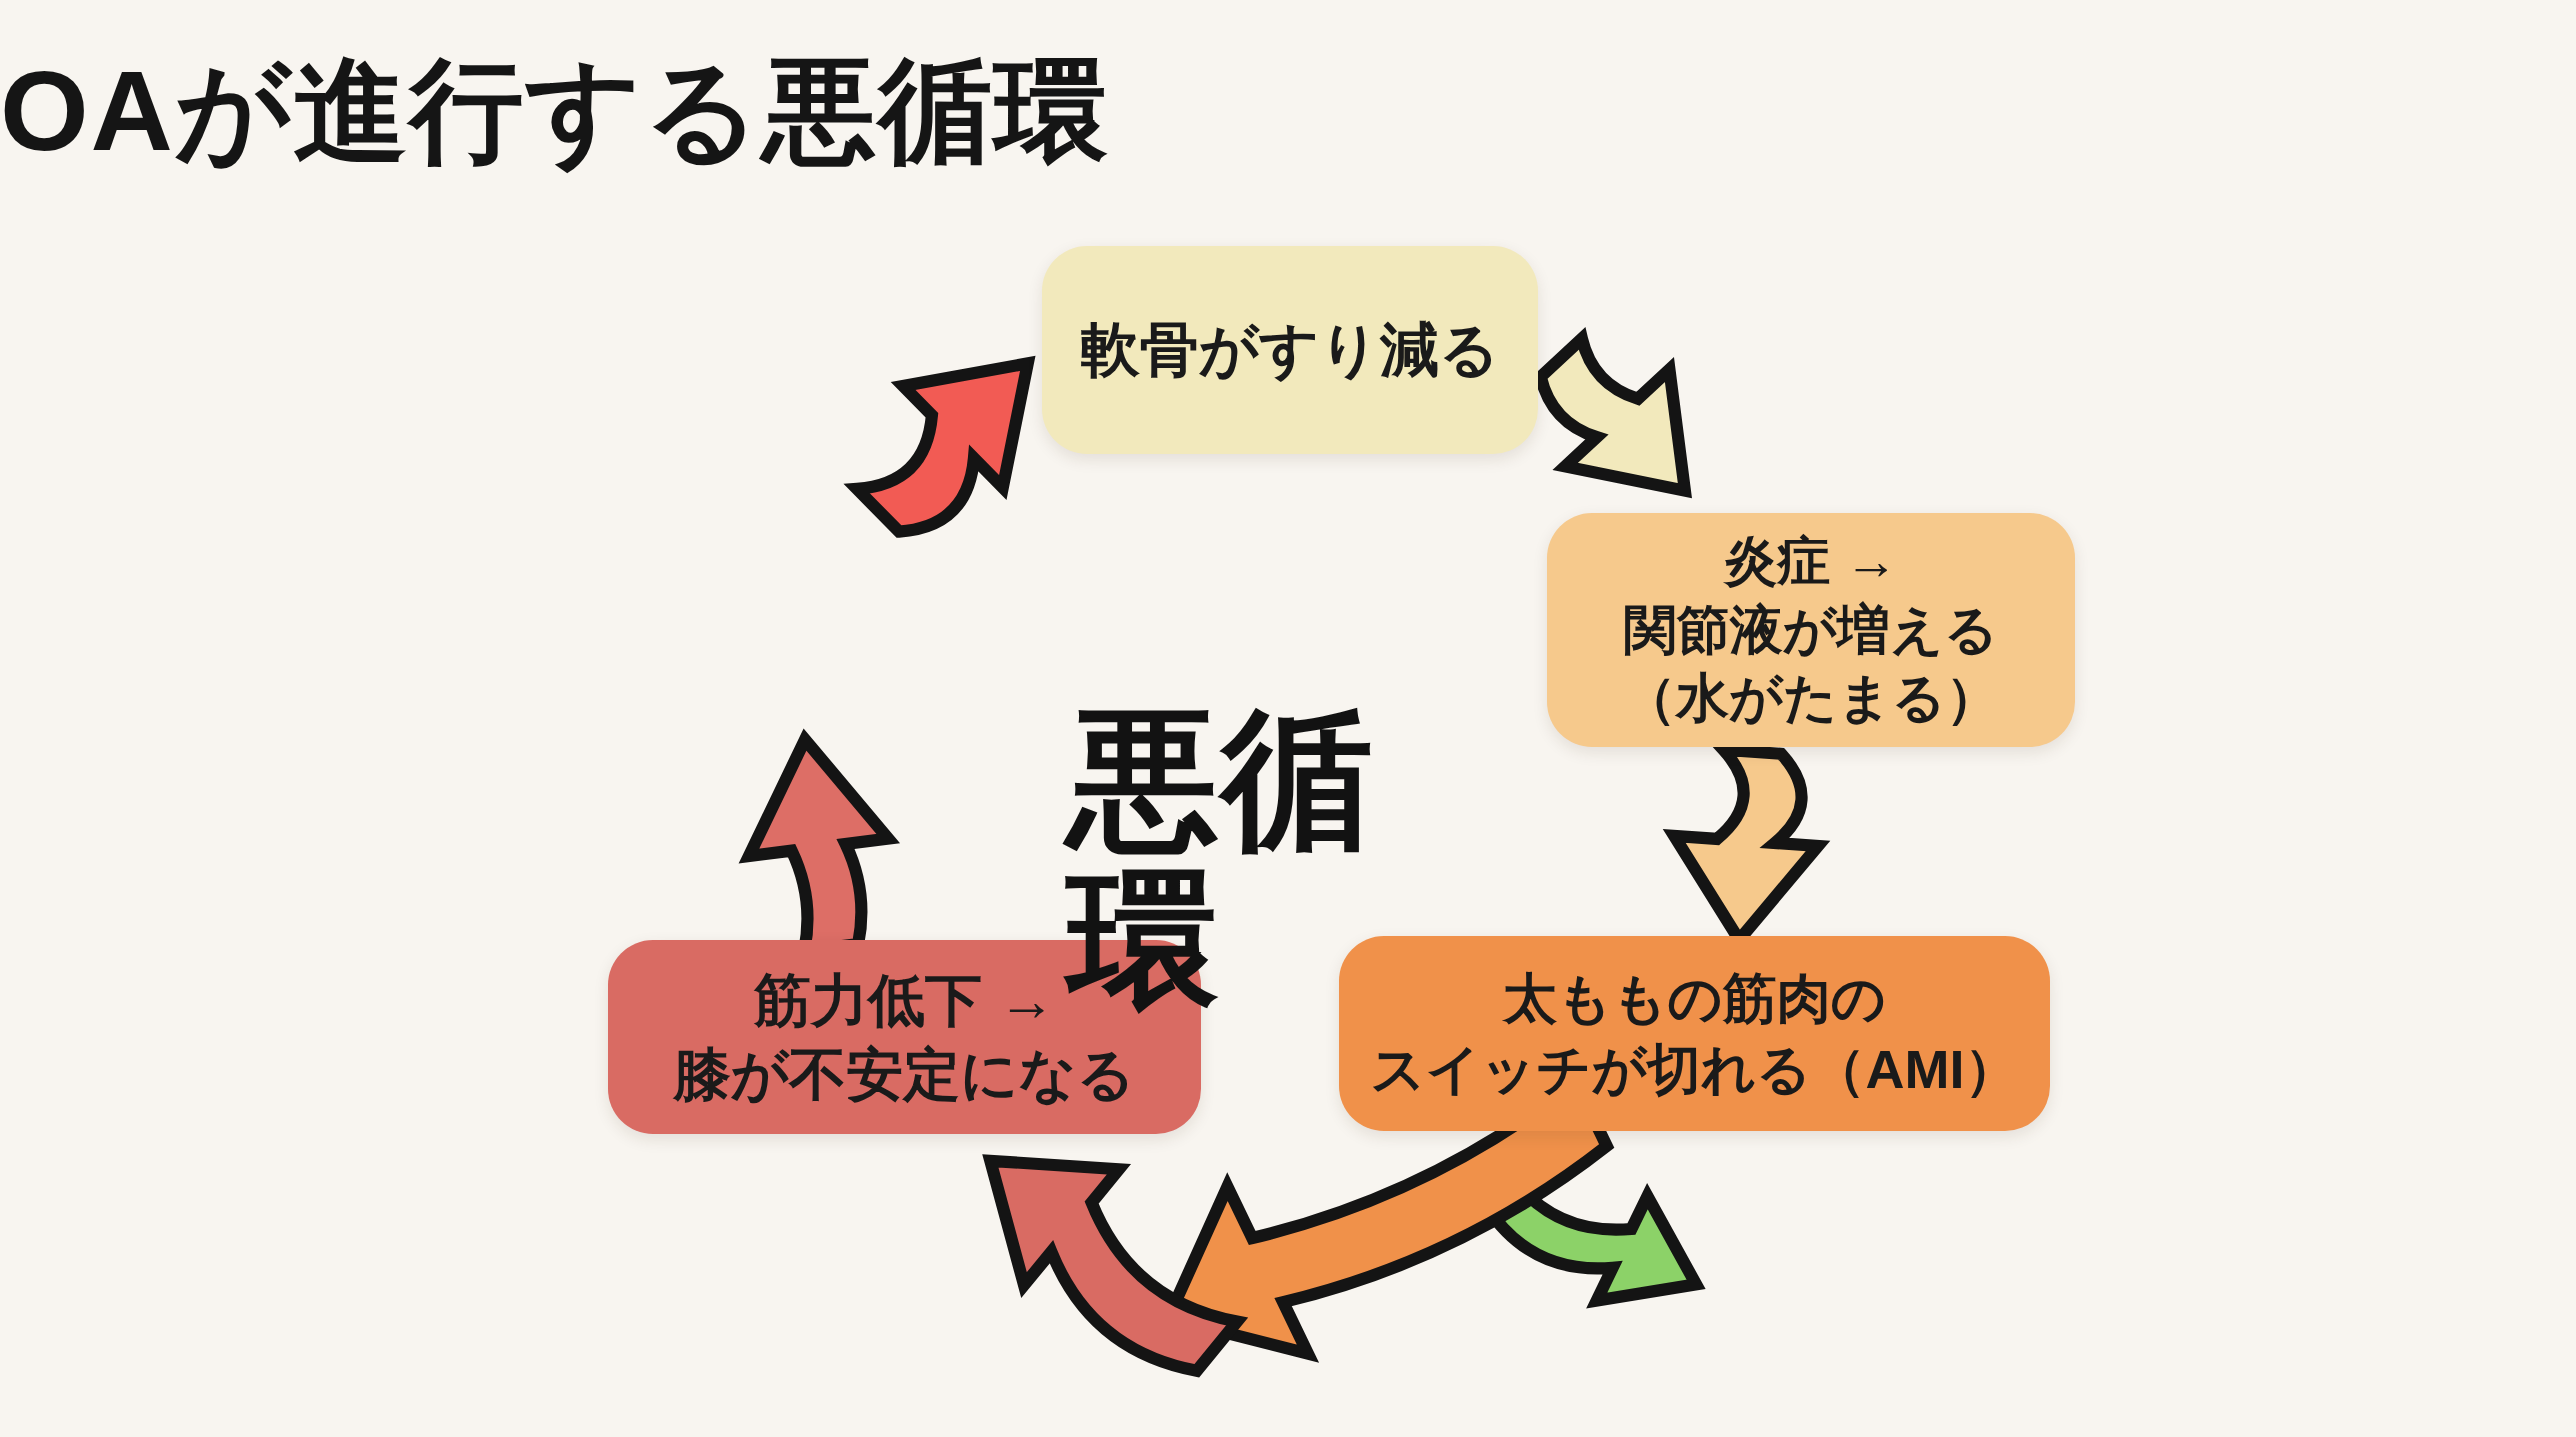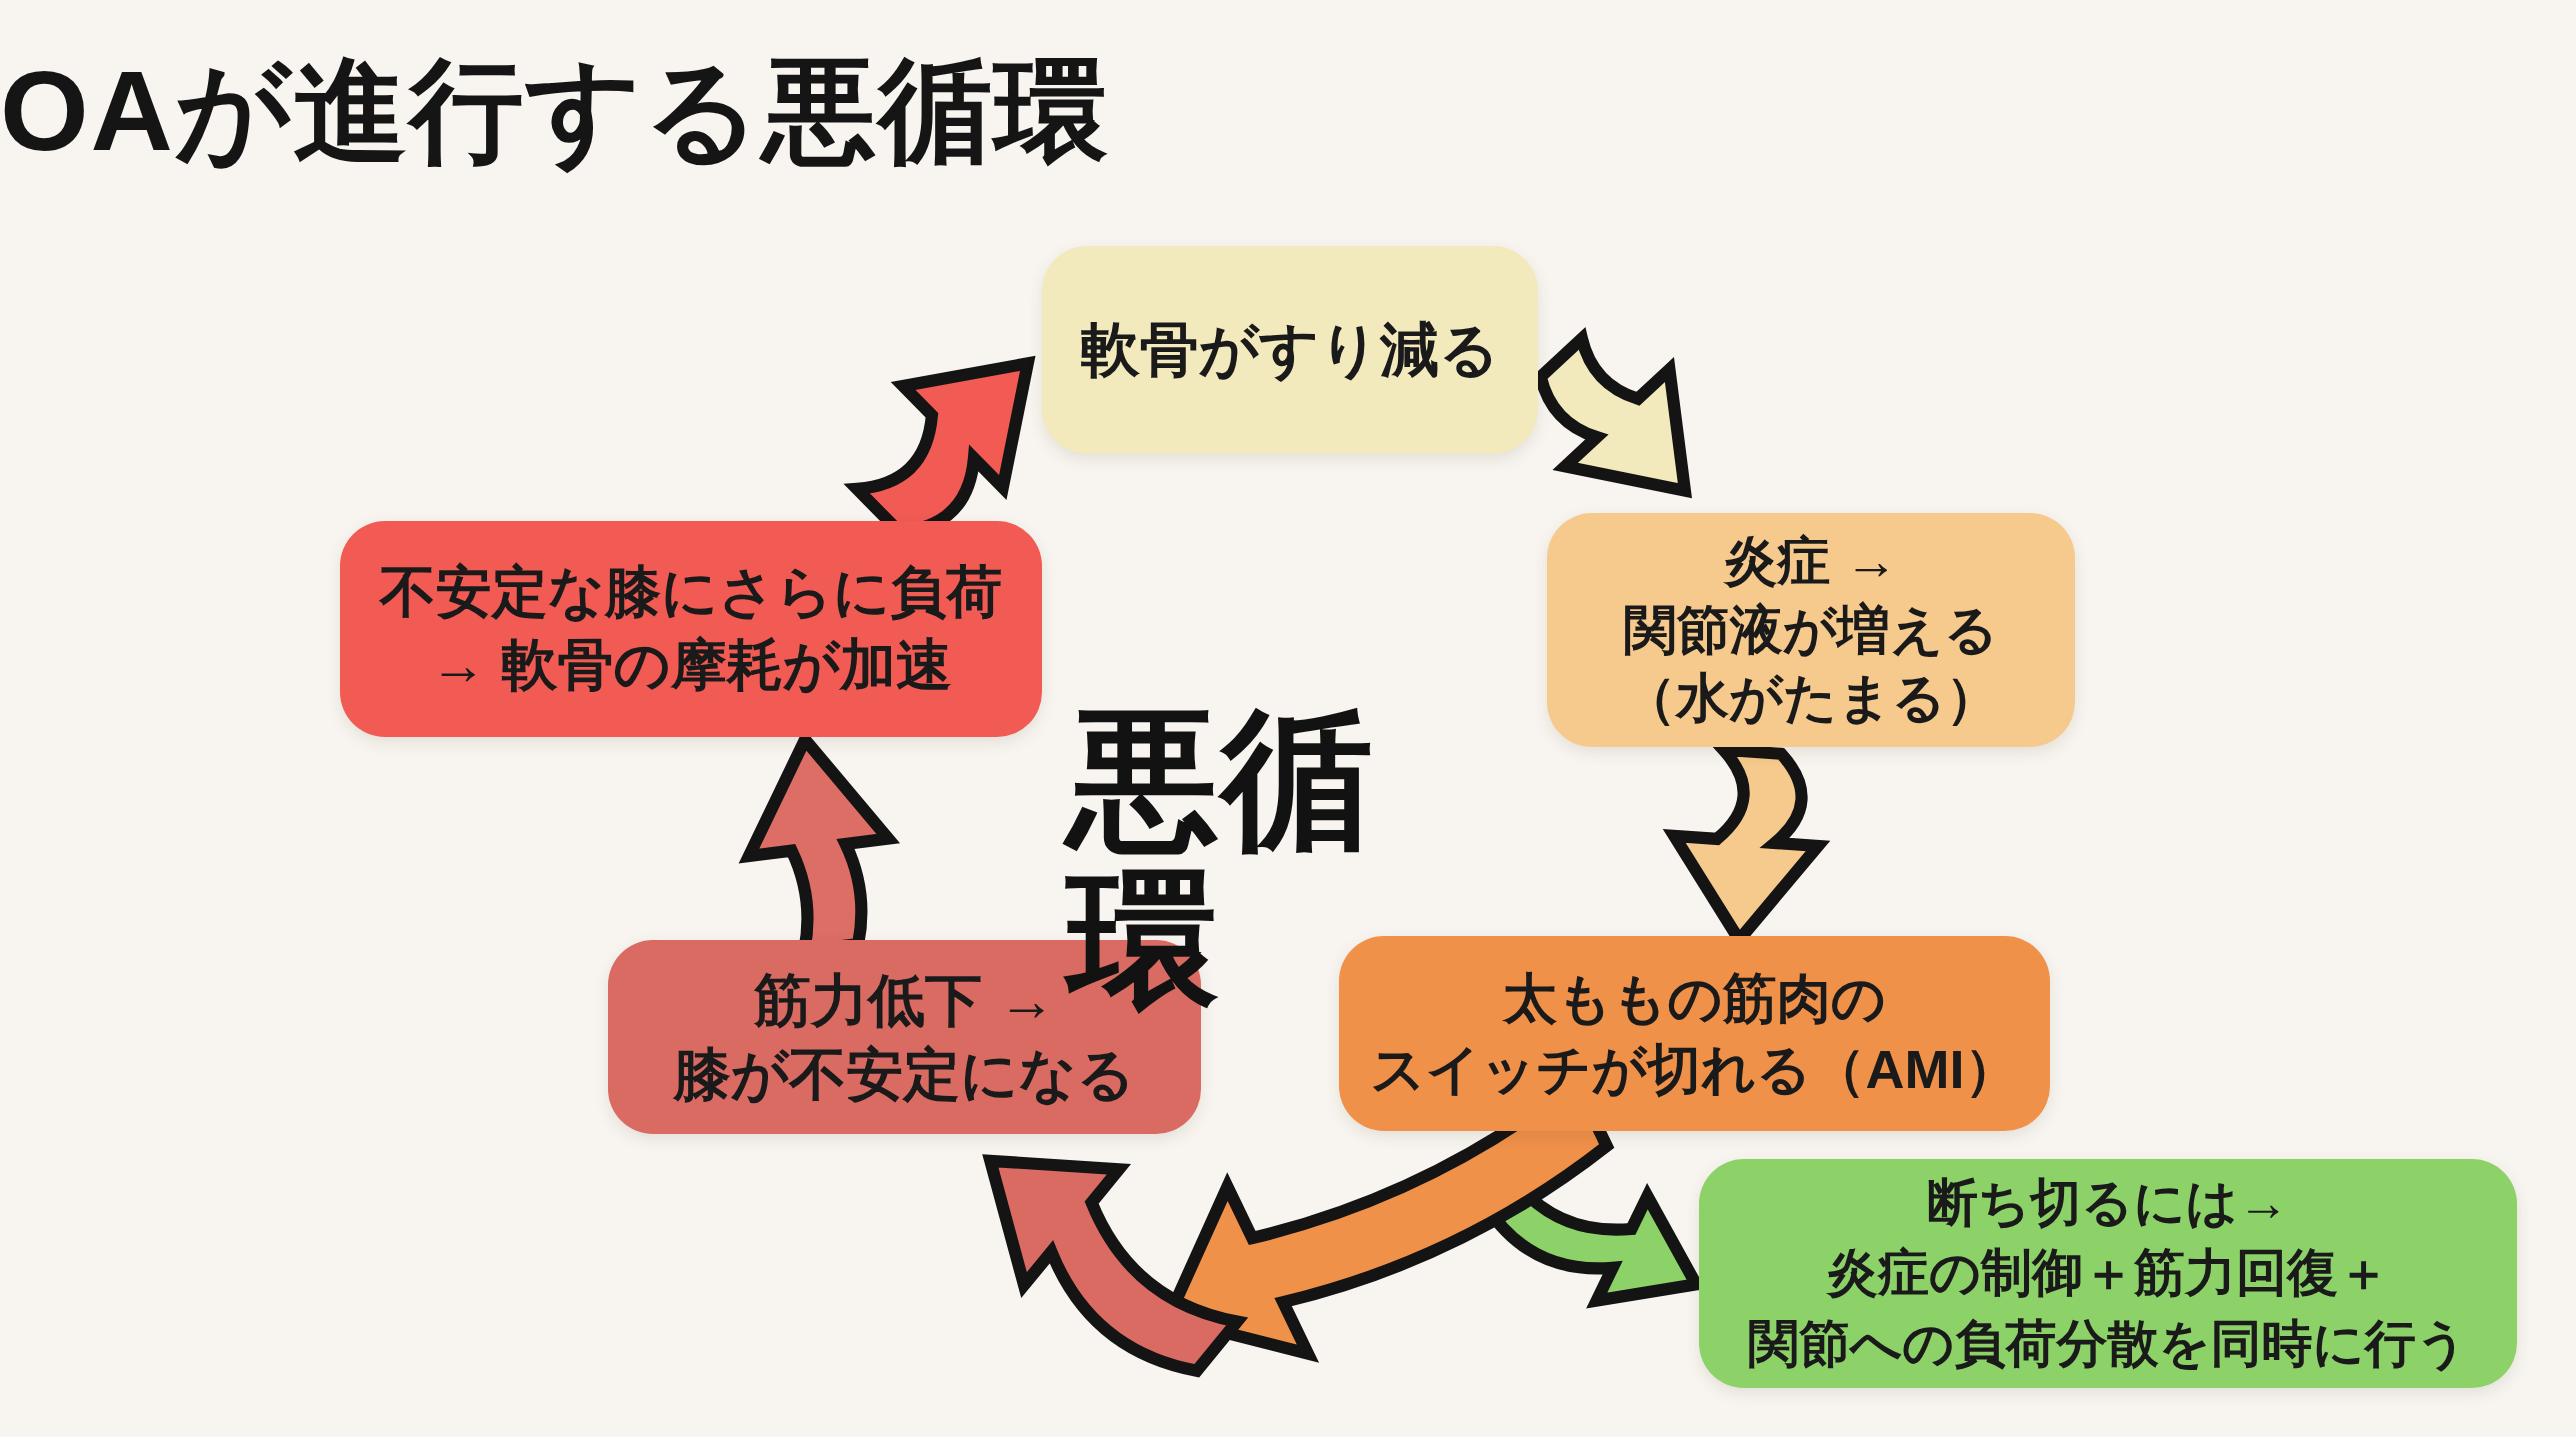--- a/index.html
+++ b/index.html
@@ -74,22 +74,17 @@
   <div class="title">OAが進行する悪循環</div>
 
   <div class="node n-cartilage" style="background: rgb(242, 233, 188);">軟骨がすり減る</div>
   <div class="node n-inflam" style="background: rgb(246, 201, 140);">炎症 →
 関節液が増える
 （水がたまる）</div>
   <div class="node n-ami" style="background: rgb(240, 145, 74);">太ももの筋肉の
 スイッチが切れる（AMI）</div>
   <div class="node n-weak" style="background: rgb(217, 107, 99);">筋力低下 →
 膝が不安定になる</div>
-  <div class="node n-overload" style="background: rgb(242, 91, 84);">不安定な膝にさらに負荷
-→ 軟骨の摩耗が加速</div>
-  <div class="node n-break" style="background: rgb(140, 210, 104);">断ち切るには→
-炎症の制御＋筋力回復＋
-関節への負荷分散を同時に行う</div>
 
   <div class="center-label">悪循環</div>
 
 </div>
 
 
 </body></html>

